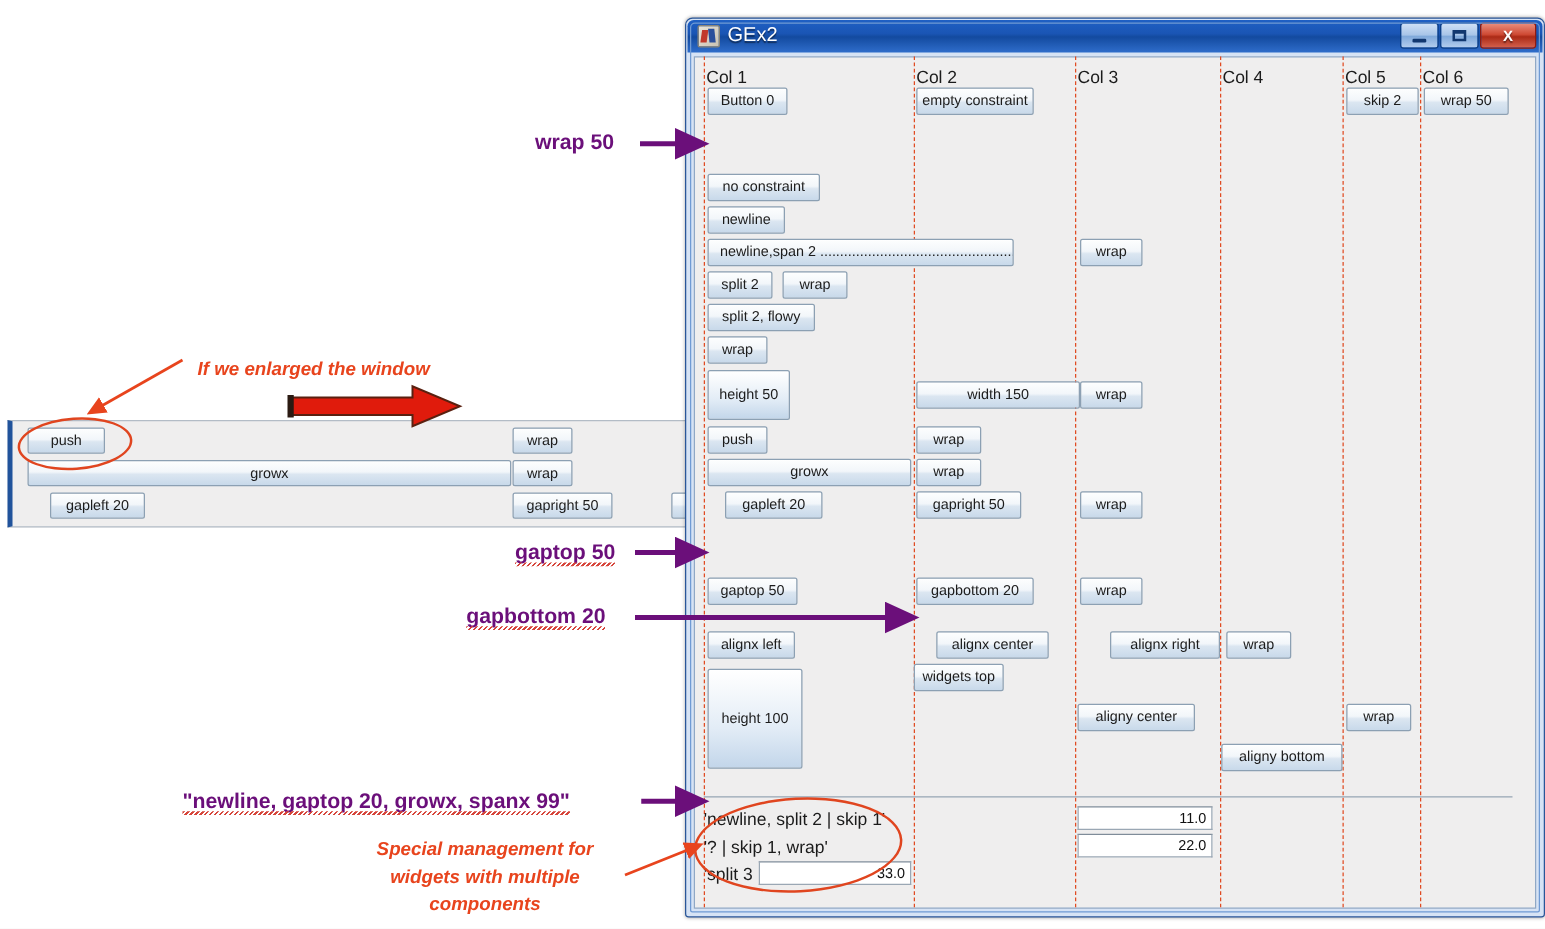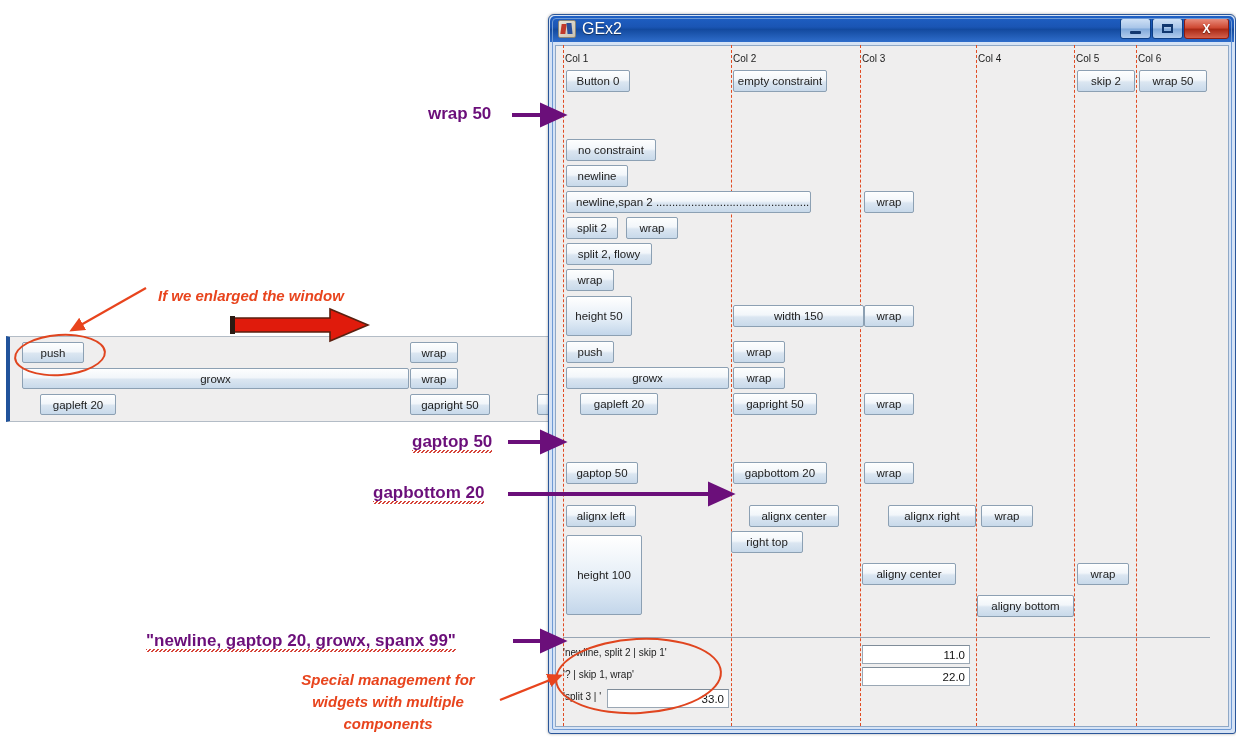--- a/index.html
+++ b/index.html
@@ -100,21 +100,21 @@
     border:1px solid #8fa8c6;
     overflow:hidden;
   }
 
   
   .guide{
     position:absolute;top:0;bottom:0;width:0;
     border-left:1.4px dashed #e04b22;
   }
   .colhdr{
-    position:absolute;font-size:10px;color:#1b1b1b;white-space:nowrap;
+    position:absolute;font-size:14px;color:#1b1b1b;white-space:nowrap;
   }
   .hsep{
     position:absolute;height:1px;background:#97a5b4;
   }
 
   
   .sample{
     position:absolute;
     background:#efeeee;
     border-left:4px solid #21539b;
@@ -229,21 +229,21 @@
   <div class="btn" style="left:864px;top:393px;width:50px;height:22px;">wrap</div>
 
   <div class="btn" style="left:566px;top:462px;width:72px;height:22px;">gaptop 50</div>
   <div class="btn" style="left:733px;top:462px;width:94px;height:22px;">gapbottom 20</div>
   <div class="btn" style="left:864px;top:462px;width:50px;height:22px;">wrap</div>
 
   <div class="btn" style="left:566px;top:505px;width:70px;height:22px;">alignx left</div>
   <div class="btn" style="left:749px;top:505px;width:90px;height:22px;">alignx center</div>
   <div class="btn" style="left:888px;top:505px;width:88px;height:22px;">alignx right</div>
   <div class="btn" style="left:981px;top:505px;width:52px;height:22px;">wrap</div>
-  <div class="btn" style="left:731px;top:531px;width:72px;height:22px;">right top</div>
+  <div class="btn" style="left:731px;top:531px;width:72px;height:22px;">widgets top</div>
 
   <div class="btn tall" style="left:566px;top:535px;width:76px;height:80px;">height 100</div>
   <div class="btn" style="left:862px;top:563px;width:94px;height:22px;">aligny center</div>
   <div class="btn" style="left:1077px;top:563px;width:52px;height:22px;">wrap</div>
   <div class="btn" style="left:977px;top:595px;width:97px;height:22px;">aligny bottom</div>
 
   <div class="hsep" style="left:563px;top:637px;width:647px;"></div>
 
   <div class="colhdr" style="left:563px;top:647px;">'newline, split 2 | skip 1'</div>
   <div class="tfield" style="left:862px;top:645px;width:108px;height:19px;">11.0</div>

